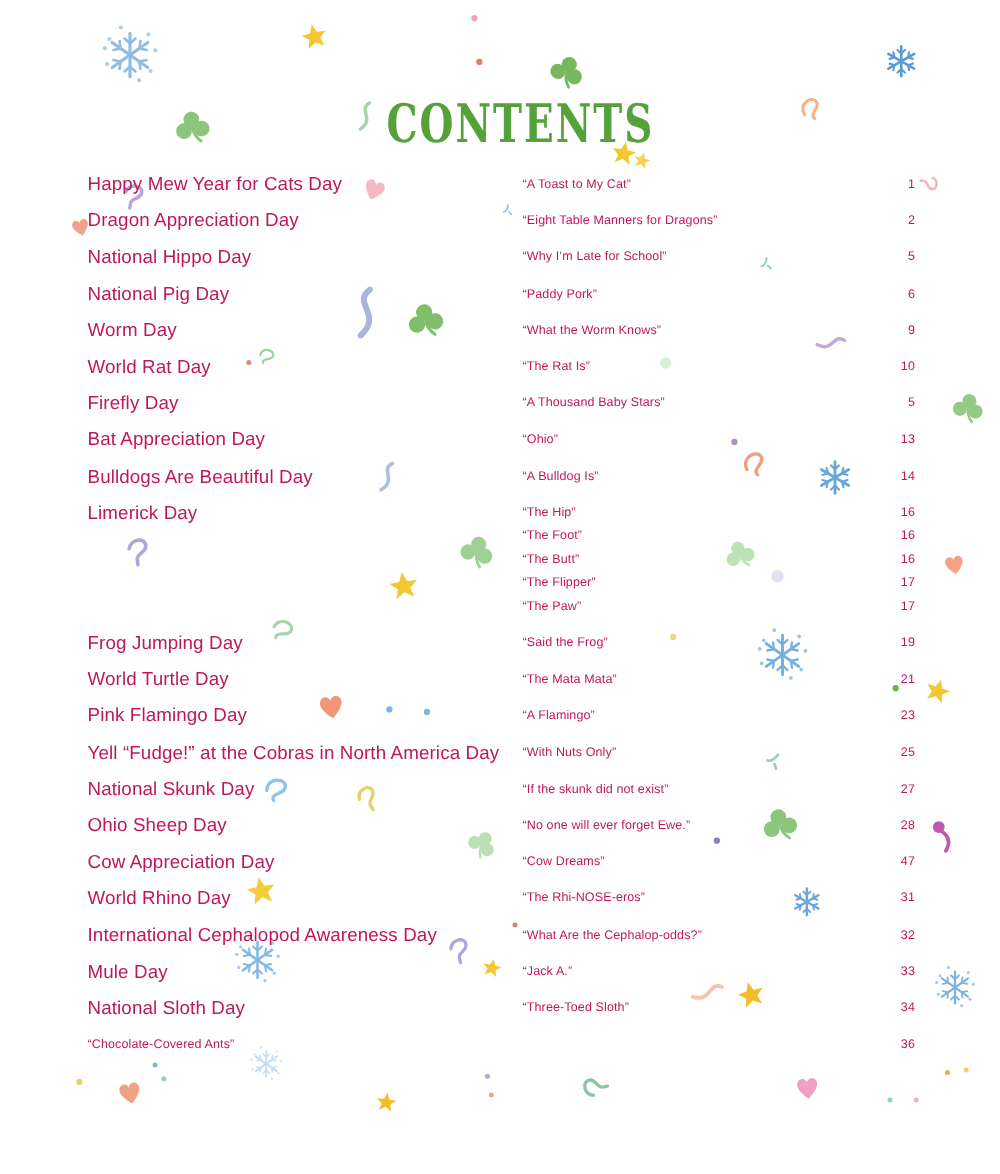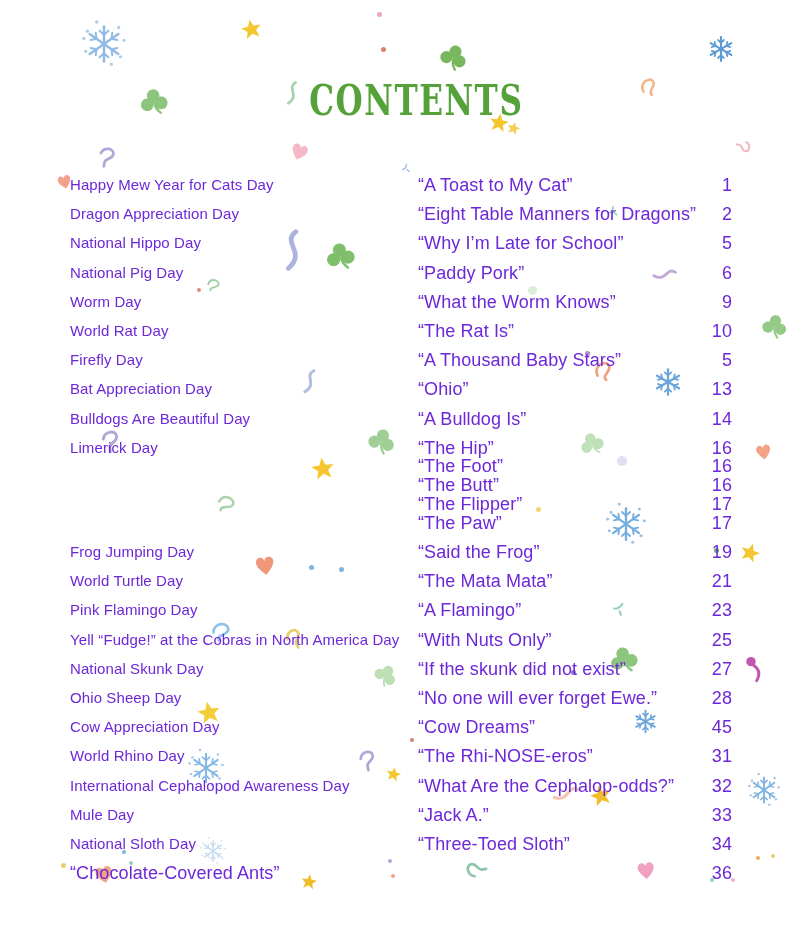--- a/index.html
+++ b/index.html
@@ -29,21 +29,21 @@
     color: #2e2c2b;
   }
   .toc-row { display: flex; align-items: flex-start; margin-bottom: 10.4px; }
   .holiday {
     flex: none; width: 348px;
     font-size: 15px; line-height: 18.8px; letter-spacing: 0.1px;
   }
   .poems { flex: 1; display: flex; flex-direction: column; }
   .poem-line {
     display: flex; justify-content: space-between;
-    font-size: 18px; line-height: 18.8px; letter-spacing: 0.1px;
+    font-size: 10px; line-height: 18.8px; letter-spacing: 0.1px;
   }
   .page-num { text-align: right; min-width: 26px; }
   .deco { position: absolute; pointer-events: none; }
   .deco svg { width: 100%; height: 100%; display: block; overflow: visible; }
   .deco.dot { border-radius: 50%; }
 </style>
 </head>
 <body style="background: rgb(255, 255, 255);">
 
 <div class="decorations" id="deco-layer">
@@ -427,21 +427,21 @@
     <div class="deco dot" style="left: 710px; top: 878px; height: 4px; width: 4px; background: rgb(143, 208, 192);"></div>
     <div class="deco dot" style="left: 731px; top: 878px; height: 4px; width: 4px; background: rgb(243, 174, 201);"></div>
     <div class="deco dot" style="left: 756px; top: 856px; height: 4px; width: 4px; background: rgb(240, 168, 90);"></div>
     <div class="deco dot" style="left: 771px; top: 854px; height: 4px; width: 4px; background: rgb(232, 208, 112);"></div>
   </div>
 
 <div class="title-wrap">
   <div class="title-inner" id="page-title" style="color: rgb(86, 162, 58);">CONTENTS</div>
 </div>
 
-<div class="toc" id="toc" style="color: #6d28d9; margin-top: 37px;">
+<div class="toc" id="toc" style="color: #be185d;">
     <div class="toc-row">
       <div class="holiday">Happy Mew Year for Cats Day</div>
       <div class="poems">
         <div class="poem-line">
           <span class="poem-title">“A Toast to My Cat”</span>
           <span class="page-num">1</span>
         </div>
       </div>
     </div>
     <div class="toc-row">
@@ -593,21 +593,21 @@
           <span class="poem-title">“No one will ever forget Ewe.”</span>
           <span class="page-num">28</span>
         </div>
       </div>
     </div>
     <div class="toc-row">
       <div class="holiday">Cow Appreciation Day</div>
       <div class="poems">
         <div class="poem-line">
           <span class="poem-title">“Cow Dreams”</span>
-          <span class="page-num">45</span>
+          <span class="page-num">47</span>
         </div>
       </div>
     </div>
     <div class="toc-row">
       <div class="holiday">World Rhino Day</div>
       <div class="poems">
         <div class="poem-line">
           <span class="poem-title">“The Rhi-NOSE-eros”</span>
           <span class="page-num">31</span>
         </div>

